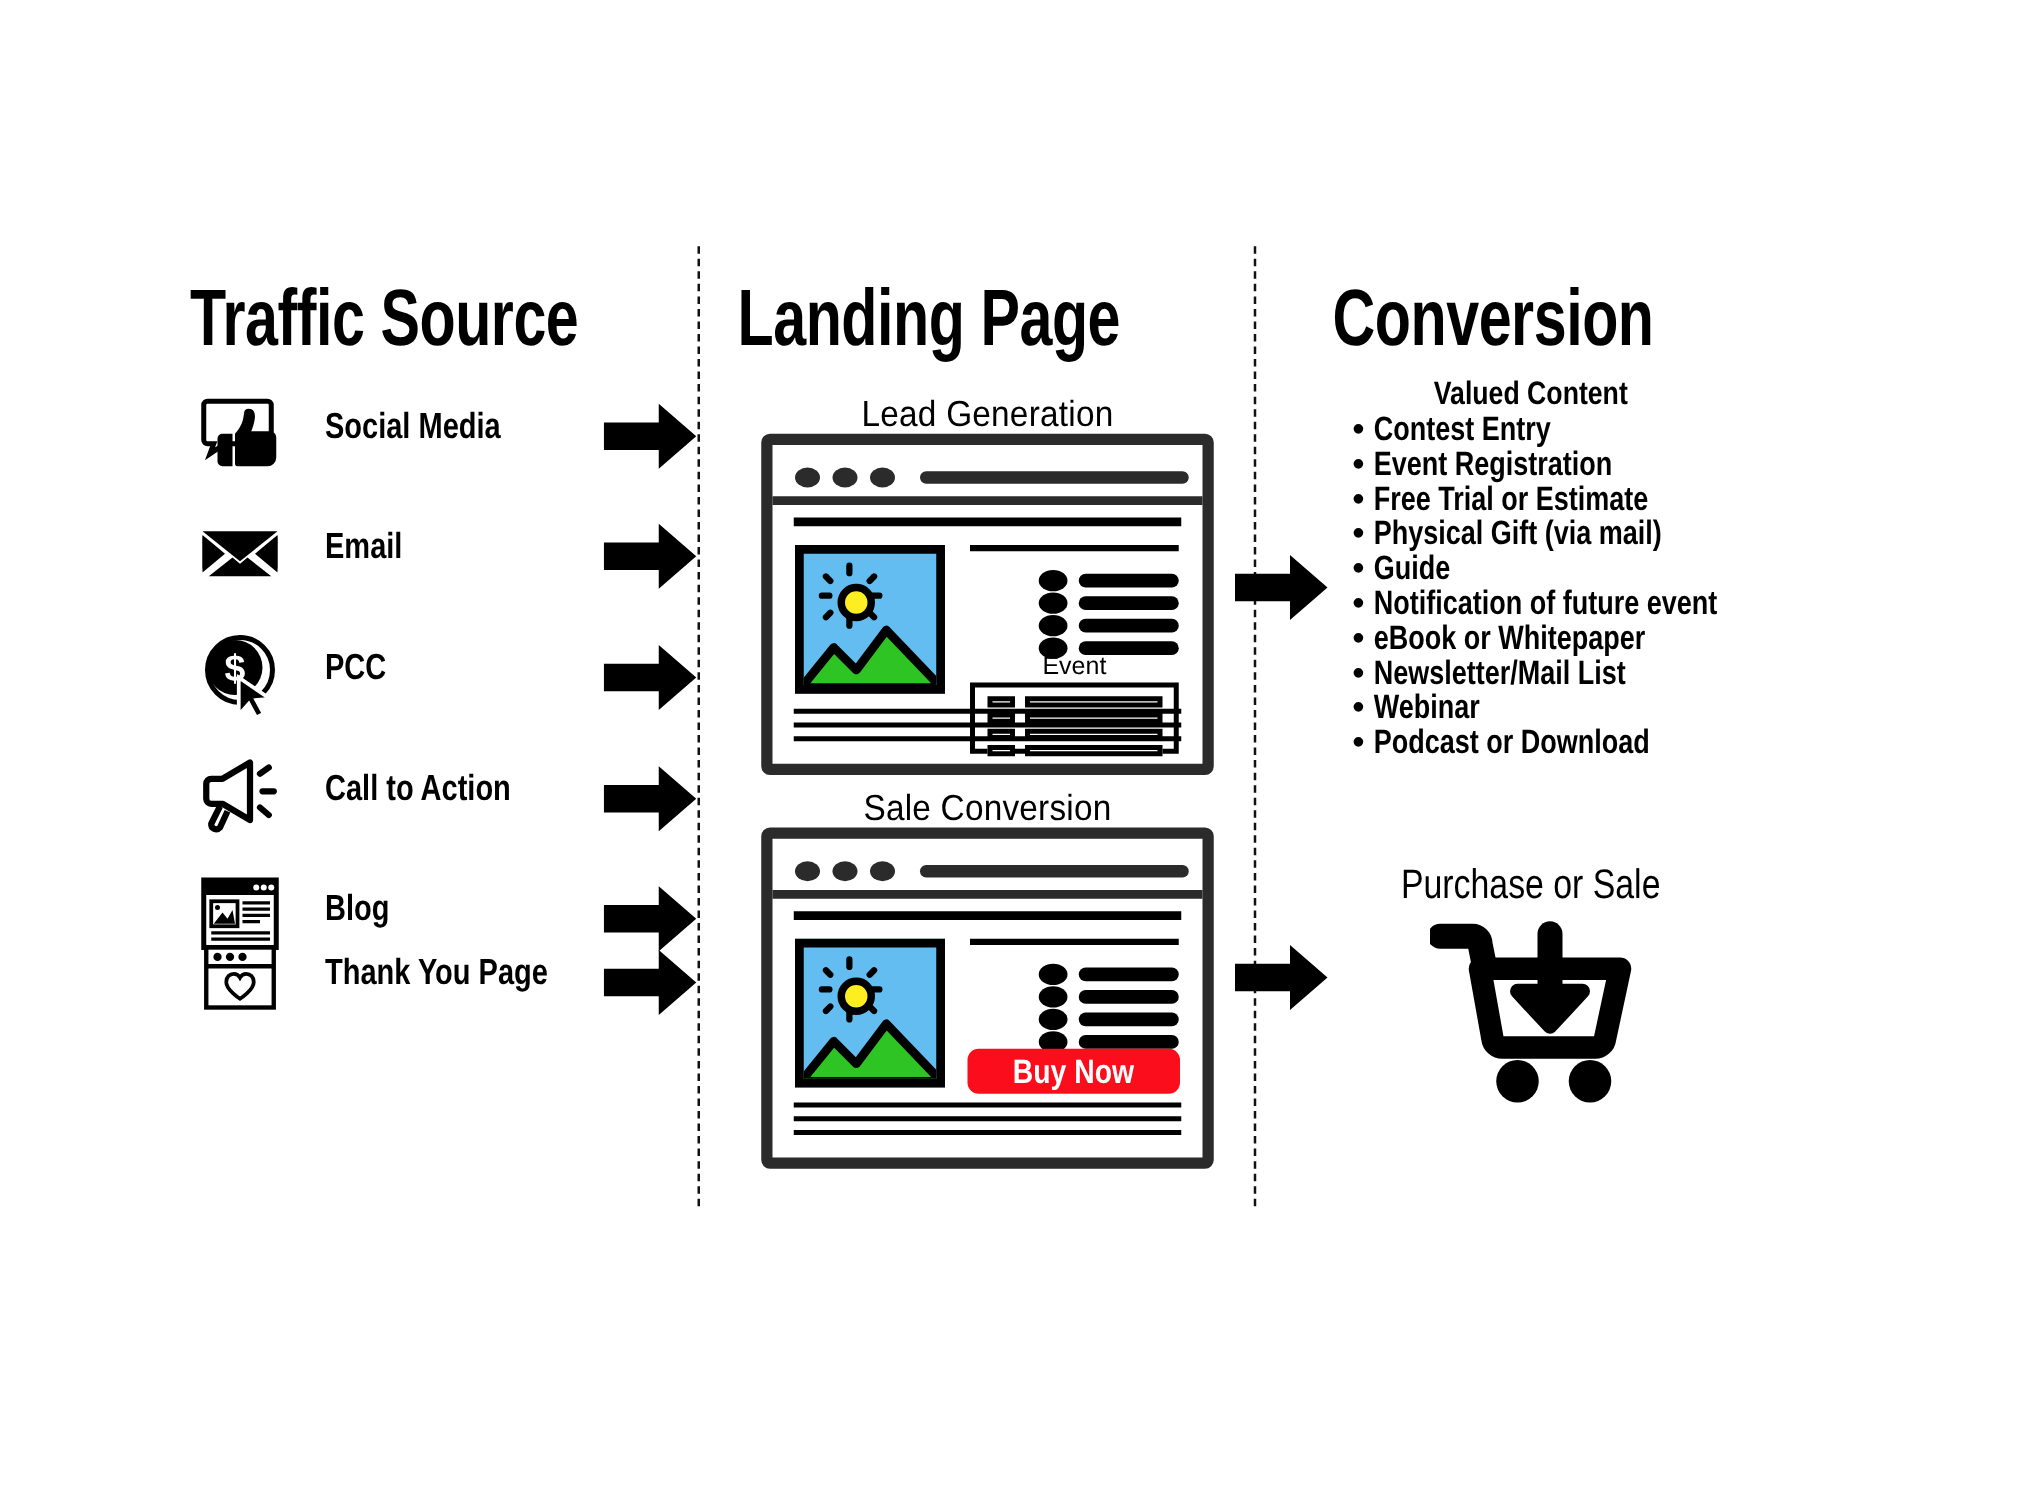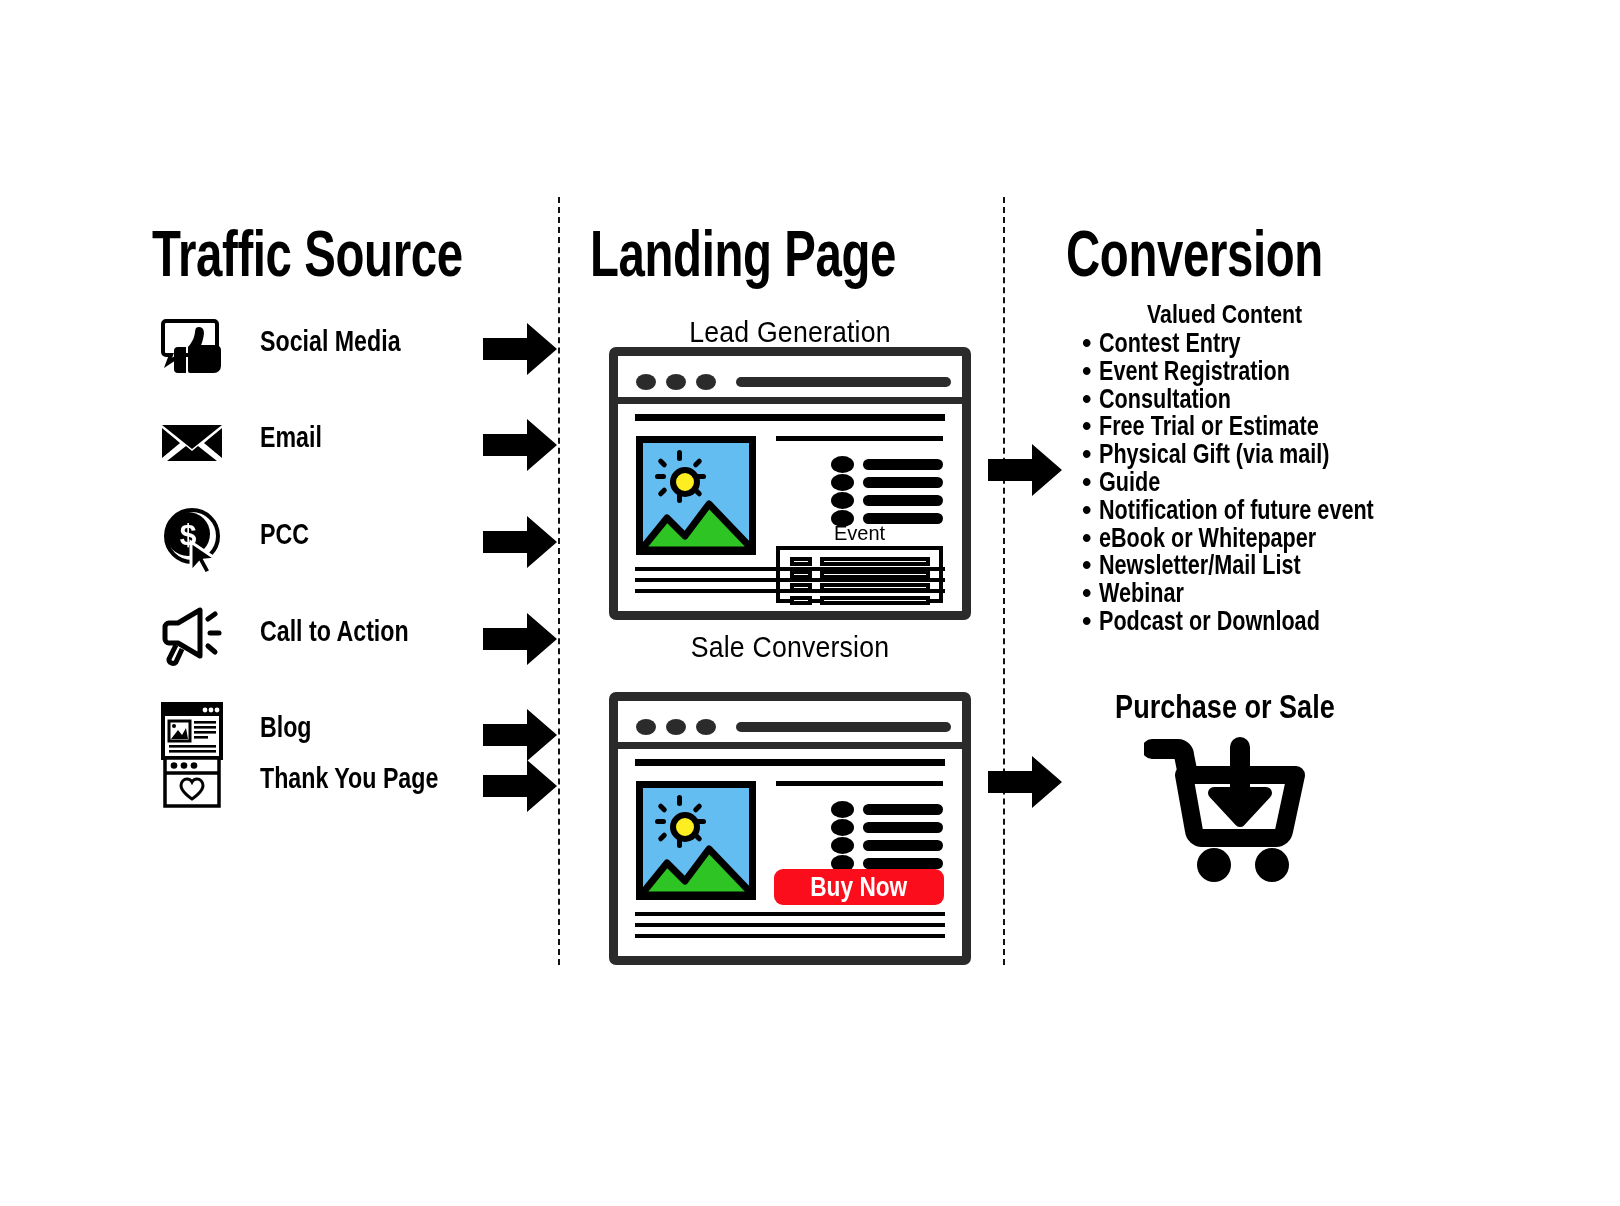--- a/index.html
+++ b/index.html
@@ -62,21 +62,21 @@
                 font-weight:700;font-size:26px;}
   #valued-title span{display:inline-block;transform:scaleX(.82);}
   #valued-list{position:absolute;left:1082px;top:330px;margin:0;padding:0;
                list-style:none;}
   #valued-list li{font-weight:700;font-size:27px;line-height:27.8px;white-space:nowrap;
                   margin:0;padding:0;}
   #valued-list li span.b{display:inline-block;width:17px;}
   #valued-list li span.t{display:inline-block;transform:scaleX(.80);
                          transform-origin:left center;}
   #purchase-title{position:absolute;left:1020px;top:688px;width:410px;text-align:center;
-                  font-weight:700;font-size:33px;}
+                  font-weight:400;font-size:33px;}
   #purchase-title span{display:inline-block;transform:scaleX(.82);}
   #cart-icon{position:absolute;left:1144px;top:735px;}
 
   
   #arrow-to-conv-1{position:absolute;left:988px;top:440px;}
   #arrow-to-conv-2{position:absolute;left:988px;top:752px;}
 </style>
 </head>
 <body>
 
@@ -253,21 +253,21 @@
       <span class="flg" style="left:40px;top:46px;width:110px;height:9px;"></span>
     </div>
 
     <div class="hline" style="left:17px;top:211px;width:310px;height:4px;"></div>
     <div class="hline" style="left:17px;top:222px;width:310px;height:4px;"></div>
     <div class="hline" style="left:17px;top:233px;width:310px;height:4px;"></div>
   </div>
 
   <div class="mock-caption" style="left:600px;top:631px;">Sale Conversion</div>
 
-  <div class="browser" id="browser-sale-conv" style="left:609px;top:662px;width:362px;height:273px;margin-top:30px;">
+  <div class="browser" id="browser-sale-conv" style="left:609px;top:662px;width:362px;height:273px;">
     <div class="bar">
       <span class="dot" style="left:18px;"></span>
       <span class="dot" style="left:48px;"></span>
       <span class="dot" style="left:78px;"></span>
       <span class="urlbar" style="left:118px;width:215px;"></span>
     </div>
 
     <div class="hline" style="left:17px;top:58px;width:310px;height:7px;"></div>
 
     <div class="photo" style="left:18px;top:80px;width:120px;height:119px;">
@@ -316,21 +316,20 @@
     </svg>
   </div>
 
   <div id="valued-title">
     <span>Valued Content</span>
   </div>
 
   <ul id="valued-list">
     <li><span class="b">•</span><span class="t">Contest Entry</span></li>
     <li><span class="b">•</span><span class="t">Event Registration</span></li>
-    <li><span class="b">•</span><span class="t">Consultation</span></li>
     <li><span class="b">•</span><span class="t">Free Trial or Estimate</span></li>
     <li><span class="b">•</span><span class="t">Physical Gift (via mail)</span></li>
     <li><span class="b">•</span><span class="t">Guide</span></li>
     <li><span class="b">•</span><span class="t">Notification of future event</span></li>
     <li><span class="b">•</span><span class="t">eBook or Whitepaper</span></li>
     <li><span class="b">•</span><span class="t">Newsletter/Mail List</span></li>
     <li><span class="b">•</span><span class="t">Webinar</span></li>
     <li><span class="b">•</span><span class="t">Podcast or Download</span></li>
   </ul>
 

